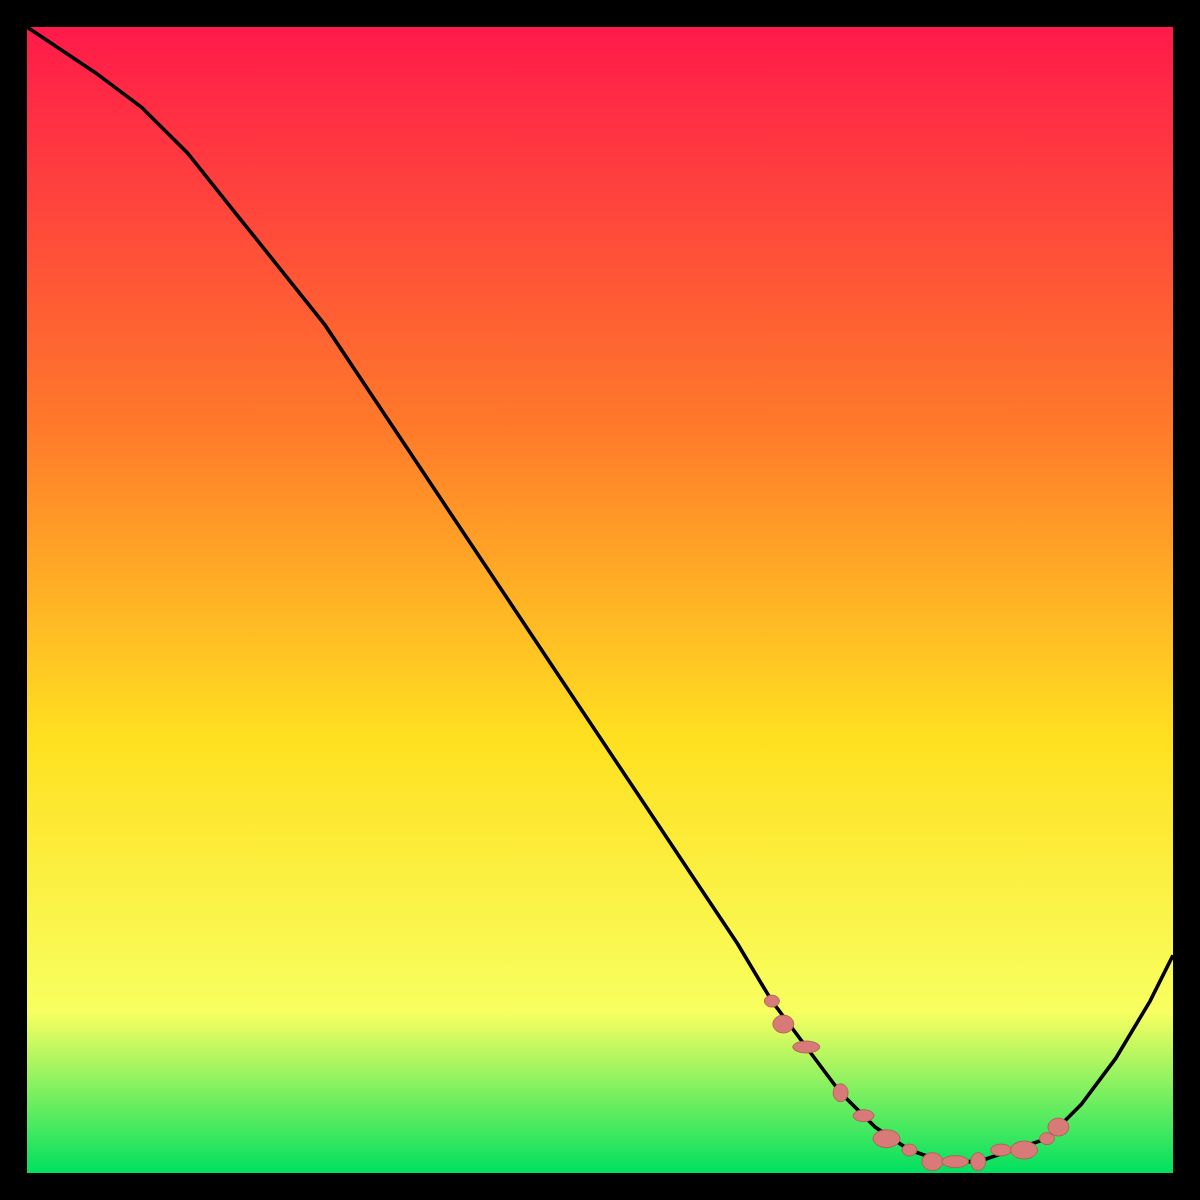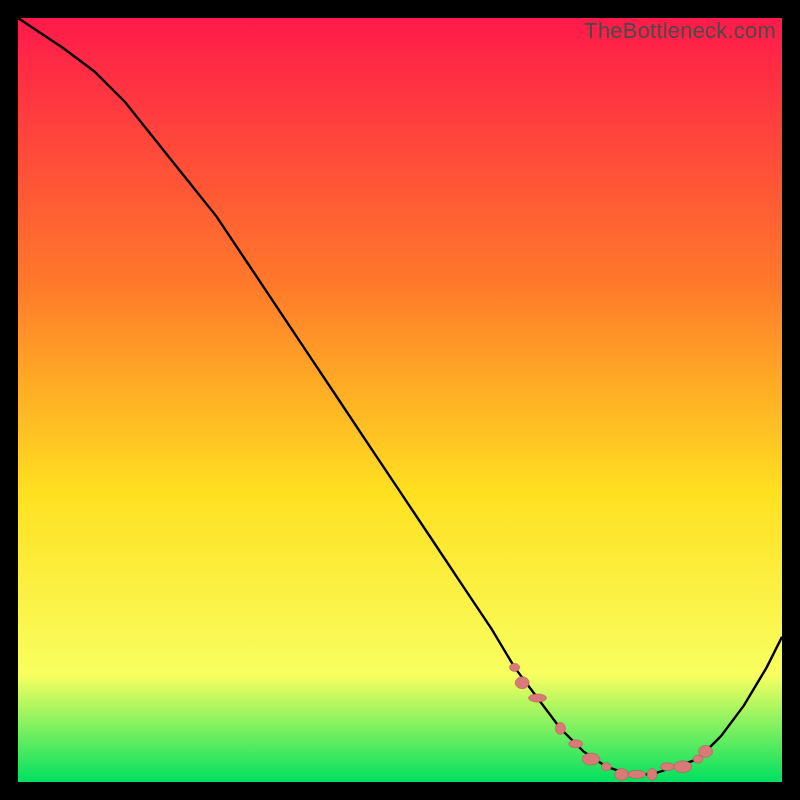--- a/index.html
+++ b/index.html
@@ -66,14 +66,13 @@
         <ellipse cx="603.6" cy="756.4" rx="7" ry="6" fill="#d77a78" stroke="#b85a56" stroke-width="0.6"></ellipse>
         <ellipse cx="618.8" cy="756.4" rx="9" ry="4" fill="#d77a78" stroke="#b85a56" stroke-width="0.6"></ellipse>
         <ellipse cx="634.1" cy="756.4" rx="5" ry="6" fill="#d77a78" stroke="#b85a56" stroke-width="0.6"></ellipse>
         <ellipse cx="649.4" cy="748.7" rx="7" ry="4" fill="#d77a78" stroke="#b85a56" stroke-width="0.6"></ellipse>
         <ellipse cx="664.7" cy="748.7" rx="9" ry="6" fill="#d77a78" stroke="#b85a56" stroke-width="0.6"></ellipse>
         <ellipse cx="680.0" cy="741.1" rx="5" ry="4" fill="#d77a78" stroke="#b85a56" stroke-width="0.6"></ellipse>
         <ellipse cx="687.6" cy="733.4" rx="7" ry="6" fill="#d77a78" stroke="#b85a56" stroke-width="0.6"></ellipse>
       </g>
   </svg>
 
-  <div class="watermark">TheBottleneck.com</div>
 </div>
 
 </body></html>

